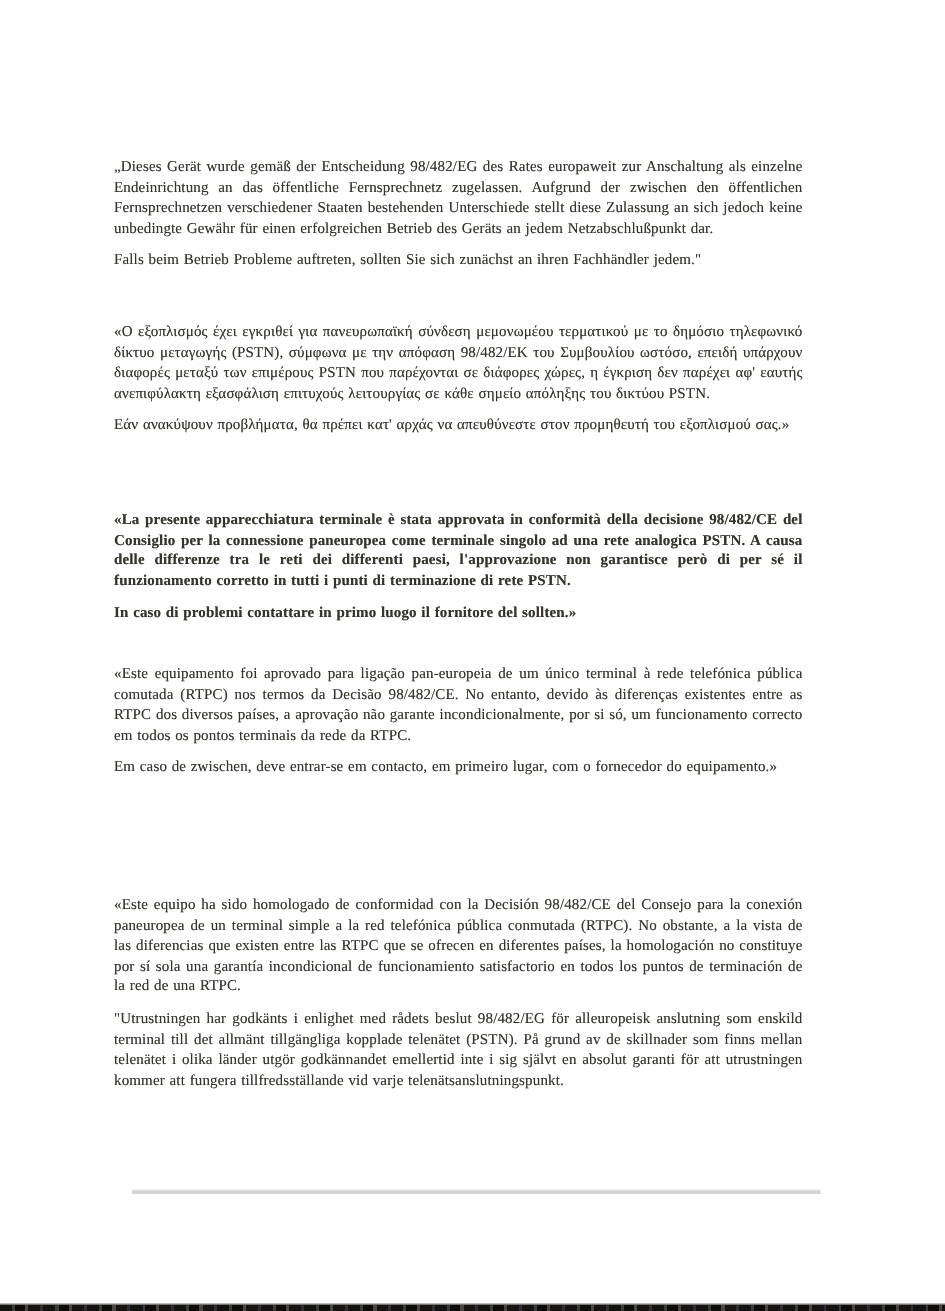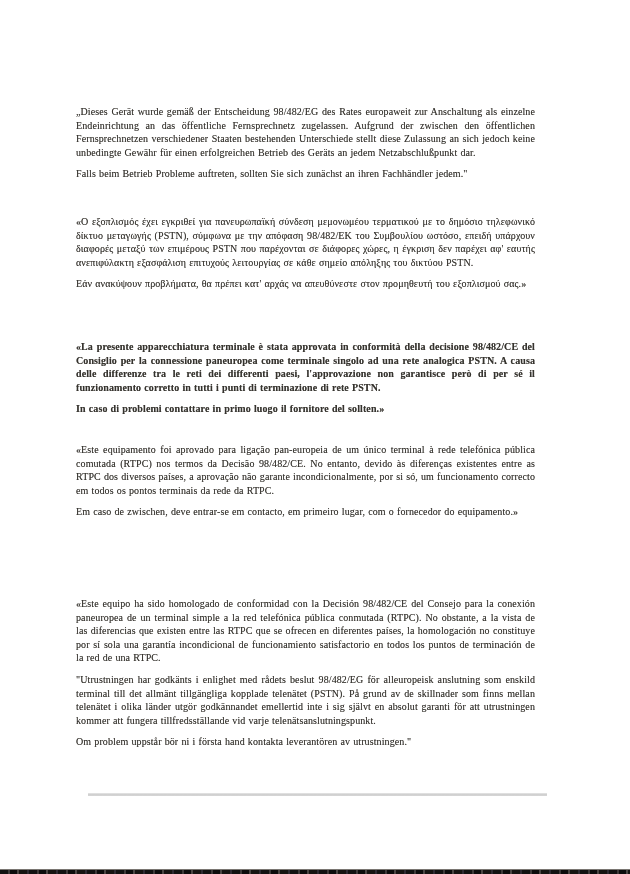--- a/index.html
+++ b/index.html
@@ -95,20 +95,19 @@
     <p>«Este equipamento foi aprovado para ligação pan-europeia de um único terminal à rede telefónica pública comutada (RTPC) nos termos da Decisão 98/482/CE. No entanto, devido às diferenças existentes entre as RTPC dos diversos países, a aprovação não garante incondicionalmente, por si só, um funcionamento correcto em todos os pontos terminais da rede da RTPC.</p>
     <p>Em caso de zwischen, deve entrar-se em contacto, em primeiro lugar, com o fornecedor do equipamento.»</p>
   </section>
 
   <section class="lang-block" id="sec-spanish">
     <p>«Este equipo ha sido homologado de conformidad con la Decisión 98/482/CE del Consejo para la conexión paneuropea de un terminal simple a la red telefónica pública conmutada (RTPC). No obstante, a la vista de las diferencias que existen entre las RTPC que se ofrecen en diferentes países, la homologación no constituye por sí sola una garantía incondicional de funcionamiento satisfactorio en todos los puntos de terminación de la red de una RTPC.</p>
   </section>
 
   <section class="lang-block" id="sec-swedish">
     <p>"Utrustningen har godkänts i enlighet med rådets beslut 98/482/EG för alleuropeisk anslutning som enskild terminal till det allmänt tillgängliga kopplade telenätet (PSTN). På grund av de skillnader som finns mellan telenätet i olika länder utgör godkännandet emellertid inte i sig självt en absolut garanti för att utrustningen kommer att fungera tillfredsställande vid varje telenätsanslutningspunkt.</p>
-    <p>Om problem uppstår bör ni i första hand kontakta leverantören av utrustningen."</p>
   </section>
 
   <hr class="footer-divider">
 
   <div class="scan-edge"></div>
 
 </div>
 
 </body></html>

